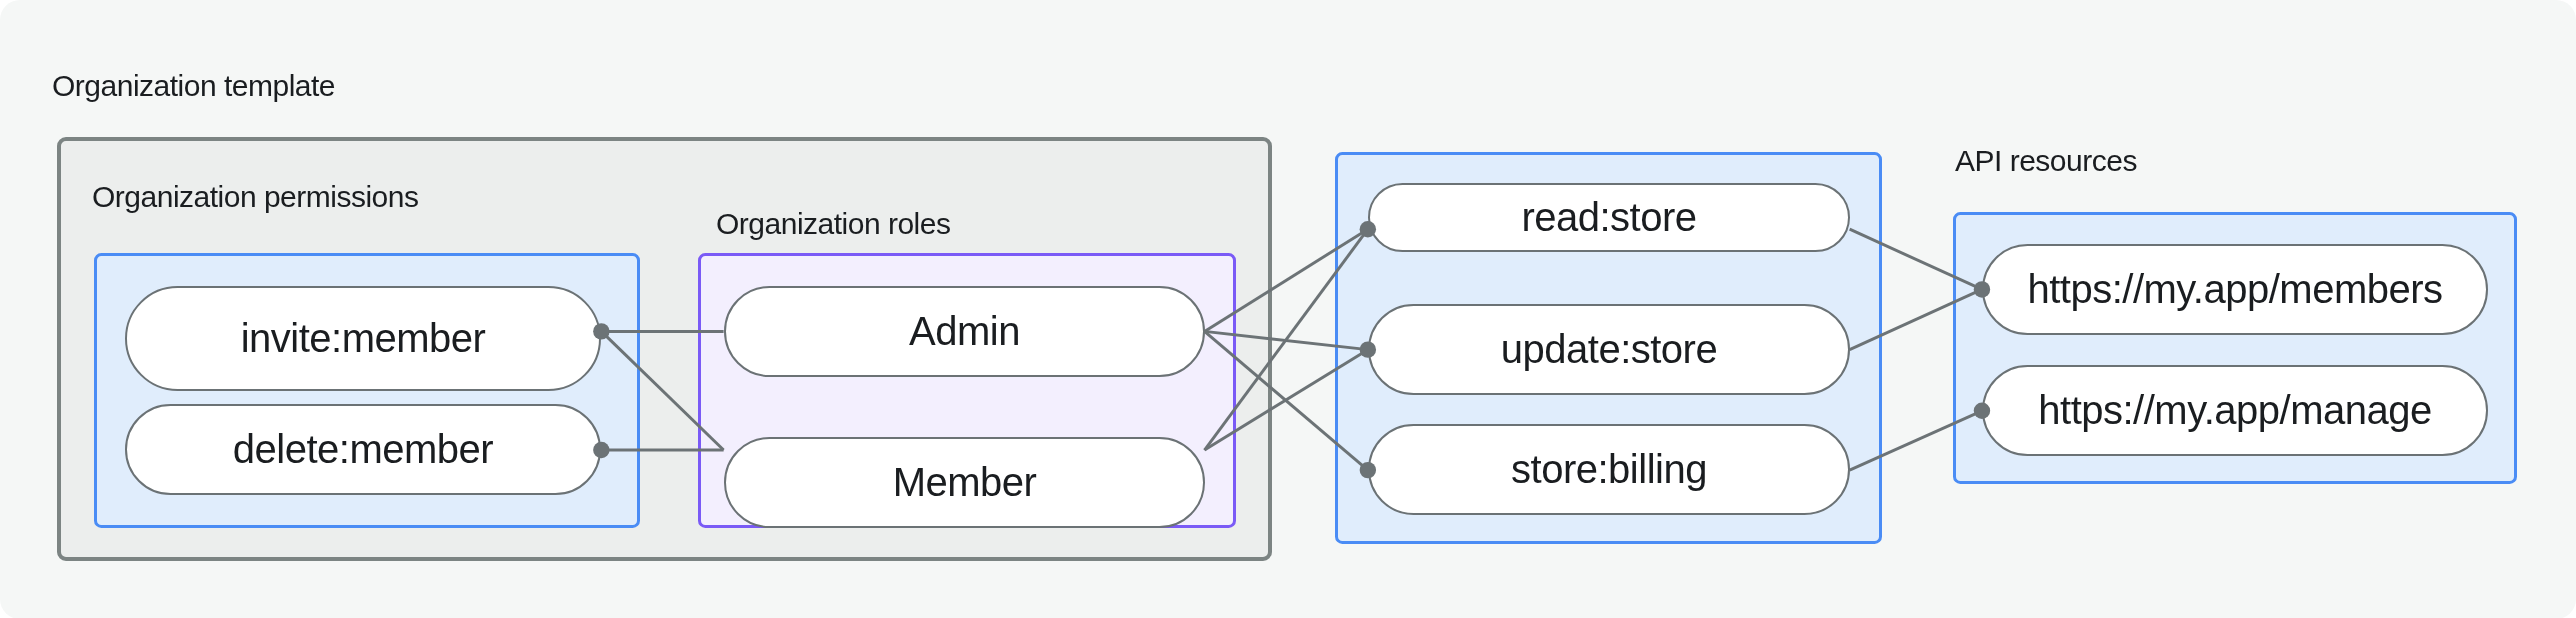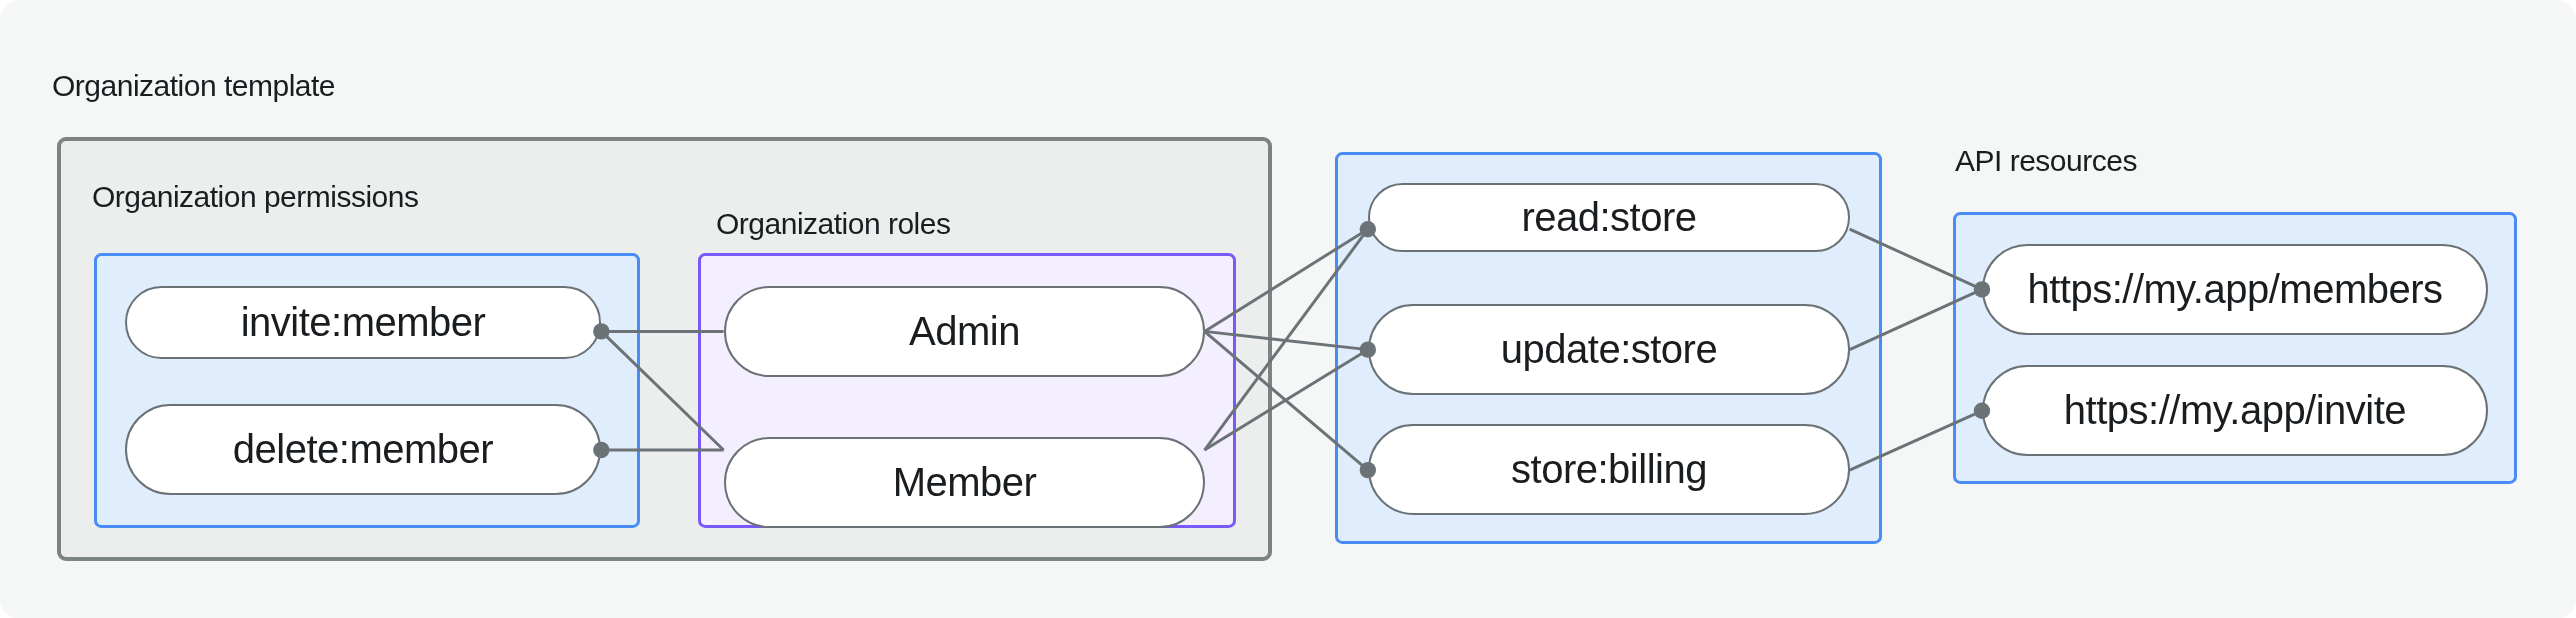--- a/index.html
+++ b/index.html
@@ -66,29 +66,29 @@
 
   <div class="group-box box-blue box-org-permissions"></div>
   <div class="group-box box-org-roles"></div>
 
   <div class="group-box box-blue box-permissions"></div>
 
   <div class="heading label-api">API resources</div>
   <div class="group-box box-blue box-api"></div>
 
   <div id="nodes-layer">
-      <div class="pill" style="left: 125px; top: 286px; width: 476px; height: 73px;">invite:member</div>
+      <div class="pill" style="left: 125px; top: 286px; width: 476px; height: 105px;">invite:member</div>
       <div class="pill" style="left: 125px; top: 404px; width: 476px; height: 91px;">delete:member</div>
       <div class="pill" style="left: 724px; top: 286px; width: 481px; height: 91px;">Admin</div>
       <div class="pill" style="left: 724px; top: 404px; width: 481px; height: 91px; margin-top: 33px;">Member</div>
       <div class="pill" style="left: 1368px; top: 183px; width: 482px; height: 69px;">read:store</div>
       <div class="pill" style="left: 1368px; top: 304px; width: 482px; height: 91px;">update:store</div>
       <div class="pill" style="left: 1368px; top: 424px; width: 482px; height: 91px;">store:billing</div>
       <div class="pill" style="left: 1982px; top: 244px; width: 506px; height: 91px;">https://my.app/members</div>
-      <div class="pill" style="left: 1982px; top: 365px; width: 506px; height: 91px;">https://my.app/invite</div>
+      <div class="pill" style="left: 1982px; top: 365px; width: 506px; height: 91px;">https://my.app/manage</div>
     </div>
 
   <svg class="edge-layer" id="edge-layer" viewBox="0 0 2823 678" xmlns="http://www.w3.org/2000/svg">
       <line x1="659" y1="363" x2="793" y2="363" stroke="#6C7376" stroke-width="3.25"></line>
       <line x1="659" y1="363" x2="793" y2="493" stroke="#6C7376" stroke-width="3.25"></line>
       <line x1="659" y1="493" x2="793" y2="493" stroke="#6C7376" stroke-width="3.25"></line>
       <line x1="1320" y1="363" x2="1499" y2="251" stroke="#6C7376" stroke-width="3.25"></line>
       <line x1="1320" y1="363" x2="1499" y2="383" stroke="#6C7376" stroke-width="3.25"></line>
       <line x1="1320" y1="363" x2="1499" y2="515" stroke="#6C7376" stroke-width="3.25"></line>
       <line x1="1320" y1="493" x2="1499" y2="251" stroke="#6C7376" stroke-width="3.25"></line>

